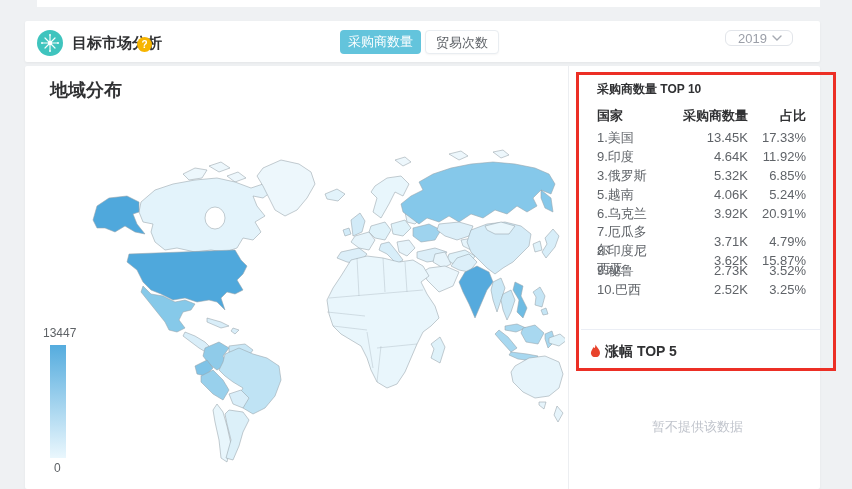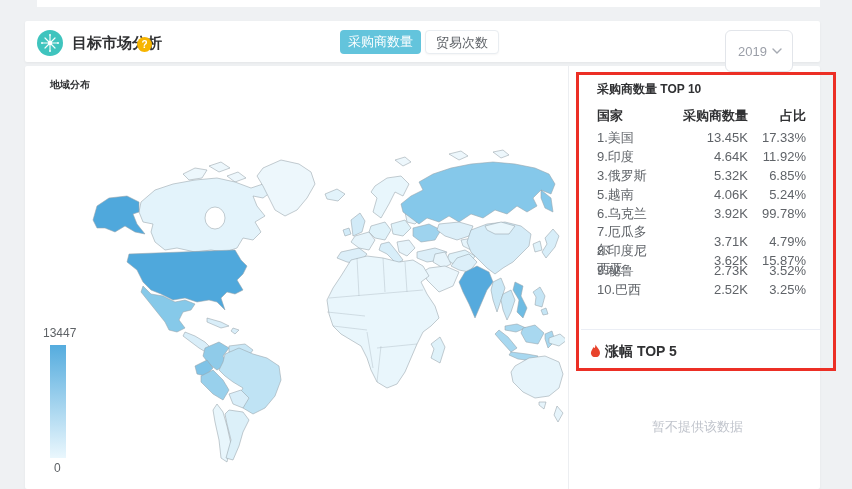--- a/index.html
+++ b/index.html
@@ -12,24 +12,24 @@
   .brand{position:absolute;left:37px;top:30px;width:26px;height:26px;}
   .page-title{position:absolute;left:72px;top:34px;font-size:15px;font-weight:bold;color:#303133;margin:0;}
   .help{position:absolute;left:137px;top:37px;width:15px;height:15px;border-radius:50%;
         background:#F7B500;color:#fff;font-size:10px;font-weight:bold;display:flex;
         align-items:center;justify-content:center;cursor:pointer;}
   .tab{position:absolute;top:30px;height:24px;border-radius:4px;font-size:13px;line-height:24px;
        text-align:center;cursor:pointer;border:none;padding:0;font-family:inherit;}
   .tab.active{left:340px;width:81px;background:#63C4DC;color:#fff;}
   .tab.plain{left:425px;width:74px;background:#fff;color:#5f6368;border:1px solid #E9EDF1;
        box-shadow:0 1px 2px rgba(0,0,0,0.04);}
-  .year-select{position:absolute;left:725px;top:30px;width:68px;height:42px;border:1px solid #E2E5EA;
+  .year-select{position:absolute;left:725px;top:30px;width:68px;height:16px;border:1px solid #E2E5EA;
        border-radius:6px;background:#fff;display:flex;align-items:center;justify-content:space-between;
        padding:0 10px 0 12px;box-sizing:border-box;font-size:13px;color:#9B9FA8;cursor:pointer;}
-  .map-title{position:absolute;left:50px;top:78px;font-size:10px;font-weight:600;color:#303133;}
+  .map-title{position:absolute;left:50px;top:78px;font-size:18px;font-weight:600;color:#303133;}
   .legend-max{position:absolute;left:43px;top:326px;font-size:12px;color:#5e6266;}
   .legend-bar{position:absolute;left:50px;top:345px;width:16px;height:113px;
        background:linear-gradient(to bottom,#55ACDE,#EAF7FD);}
   .legend-min{position:absolute;left:54px;top:461px;font-size:12px;color:#5e6266;}
   .v-divider{position:absolute;left:568px;top:66px;width:1px;height:423px;background:#ECEEF1;}
   .t10-title{position:absolute;left:597px;top:81px;font-size:12px;font-weight:bold;color:#303133;}
   .t10{position:absolute;left:597px;top:106px;width:209px;}
   .t10 .row{display:grid;grid-template-columns:1fr 90px 58px;height:19px;align-items:center;
        font-size:13px;color:#5f6368;}
   .t10 .row span:nth-child(2),.t10 .row span:nth-child(3){text-align:right;}
@@ -176,21 +176,21 @@
       <span>6.85%</span>
     </div>
     <div class="row">
       <span>5.越南</span>
       <span>4.06K</span>
       <span>5.24%</span>
     </div>
     <div class="row">
       <span>6.乌克兰</span>
       <span>3.92K</span>
-      <span>99.78%</span>
+      <span>20.91%</span>
     </div>
     <div class="row">
       <span>7.厄瓜多尔</span>
       <span>3.71K</span>
       <span>4.79%</span>
     </div>
     <div class="row">
       <span>8.印度尼西亚</span>
       <span>3.62K</span>
       <span>15.87%</span>

